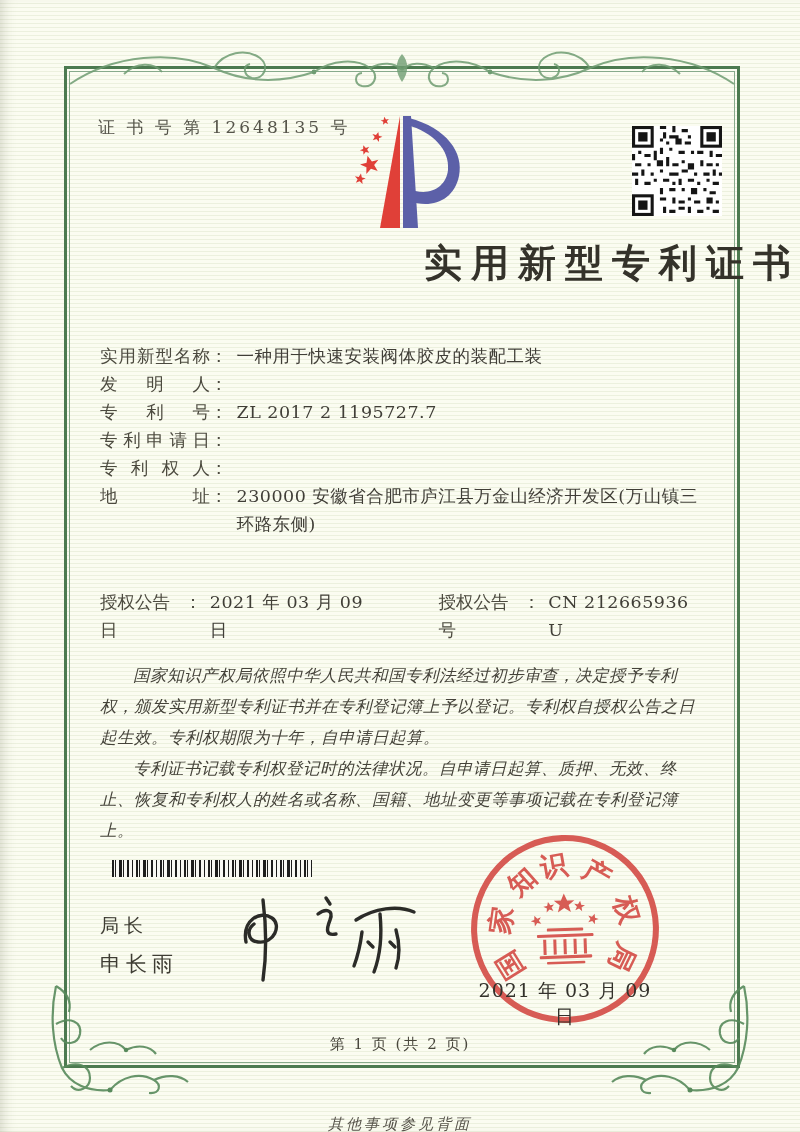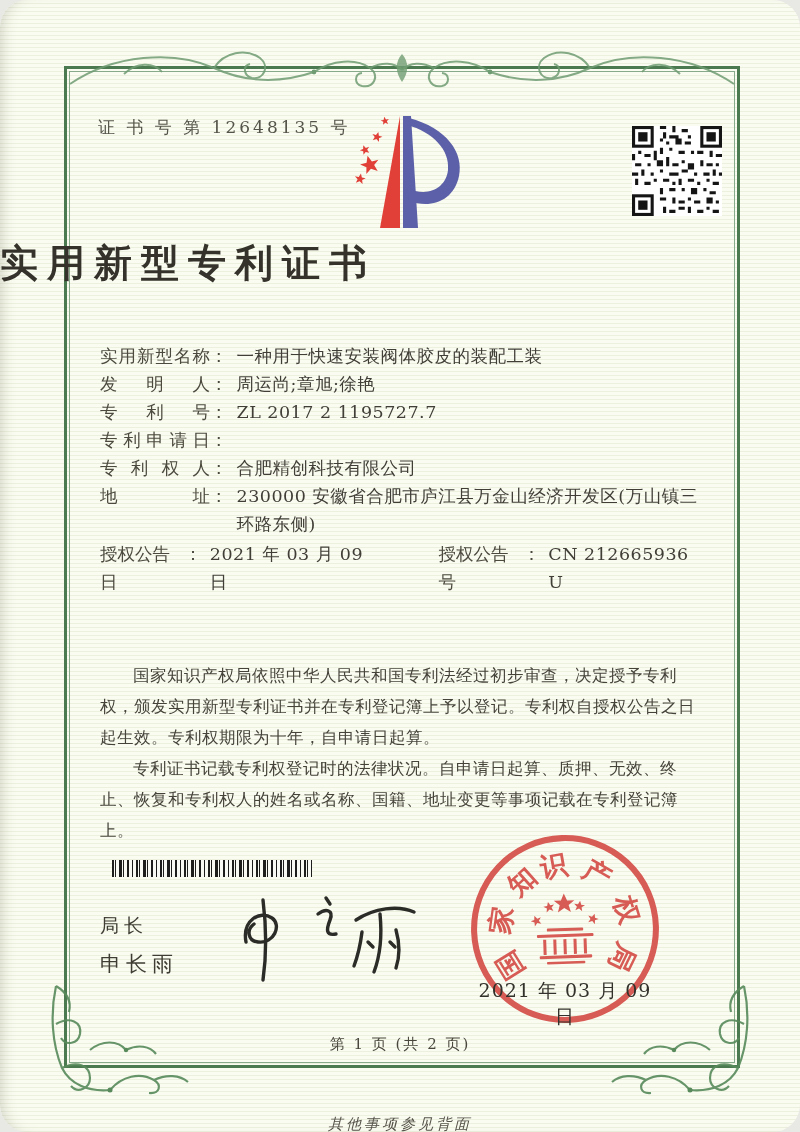--- a/index.html
+++ b/index.html
@@ -7,54 +7,53 @@
   .page {
     position:relative; width:800px; height:1132px; margin:0 auto;
     background-color:#fbfcf1;
     background-image:repeating-linear-gradient(0deg,
       rgba(163,184,129,0.17) 0px, rgba(163,184,129,0.17) 1px,
       transparent 1px, transparent 4px);
     overflow:hidden;
     font-family:"DejaVu Serif","Liberation Serif",serif;
     color:#3c3a31;
     box-shadow:inset 10px 0 14px -8px rgba(90,90,70,0.25);
-    border-radius:27px;
   }
   .frame {
     position:absolute; left:64px; top:66px; width:676px; height:1002px;
     border:3px solid #4c7a50;
   }
   .frame-inner { position:absolute; inset:2px; border:1px solid #87aa8b; }
   .ornament { position:absolute; pointer-events:none; }
   .cert-number {
     position:absolute; left:98px; top:116px;
     font-size:17px; letter-spacing:3px; color:#55544a;
   }
   .logo { position:absolute; left:333px; top:108px; width:138px; height:130px; }
   .qr { position:absolute; left:632px; top:126px; width:90px; height:90px; }
   .title {
-    position:absolute; left:0; right:0; top:238px; text-align:left;
+    position:absolute; left:0; right:0; top:238px; text-align:right;
     font-size:38px; font-weight:bold; letter-spacing:9px; color:#34322a;
   }
   .fields { position:absolute; left:100px; top:342px; width:604px; }
   .frow { display:flex; align-items:flex-start; 
     font-size:17.5px; line-height:28px; }
   .flabel { width:110px; flex:0 0 110px; text-align:justify;
     text-align-last:justify; color:#4c4a3f; }
   .fcolon { flex:0 0 auto; margin-right:9px; color:#4c4a3f; }
   .fvalue { flex:1; color:#403e37; letter-spacing:0.5px; max-width:486px; }
   .grant-row { display:flex; font-size:17.5px; line-height:28px; margin-top:2px; }
-  .grant-pair { display:flex; }
+  .grant-pair { display:flex;margin-top:48px; }
   .grant-pair.second { margin-left:58px; }
   .glabel { color:#4c4a3f; }
   .gvalue { color:#403e37; margin-left:8px; letter-spacing:0.5px; }
   .paragraphs { position:absolute; left:100px; top:660px; width:606px; }
   .paragraphs p {
     font-size:16.5px; line-height:31px; text-indent:2em;
-    color:#45433a; letter-spacing:0.5px;
+    font-style:italic; color:#45433a; letter-spacing:0.5px;
   }
   .barcode {
     position:absolute; left:112px; top:860px; width:200px; height:17px;
     background:repeating-linear-gradient(90deg,
       #1d1d1d 0 2px, #f8f8f4 2px 3px, #1d1d1d 3px 4px, #f8f8f4 4px 7px,
       #1d1d1d 7px 10px, #f8f8f4 10px 11px, #1d1d1d 11px 12px, #f8f8f4 12px 15px,
       #1d1d1d 15px 17px, #f8f8f4 17px 20px, #1d1d1d 20px 21px, #f8f8f4 21px 24px);
   }
   .sig-title { position:absolute; left:100px; top:913px; font-size:19px;
     letter-spacing:5px; color:#3e3c33; }
@@ -167,35 +166,33 @@
 
   <div class="fields">
     <div class="frow">
       <span class="flabel">实用新型名称</span>
       <span class="fcolon">：</span>
       <span class="fvalue">一种用于快速安装阀体胶皮的装配工装</span>
     </div>
     <div class="frow">
       <span class="flabel">发明人</span>
       <span class="fcolon">：</span>
-      <span class="fvalue">周运尚;章旭;徐艳</span>
     </div>
     <div class="frow">
       <span class="flabel">专利号</span>
       <span class="fcolon">：</span>
       <span class="fvalue">ZL 2017 2 1195727.7</span>
     </div>
     <div class="frow">
       <span class="flabel">专利申请日</span>
       <span class="fcolon">：</span>
     </div>
     <div class="frow">
       <span class="flabel">专利权人</span>
       <span class="fcolon">：</span>
-      <span class="fvalue">合肥精创科技有限公司</span>
     </div>
     <div class="frow">
       <span class="flabel">地址</span>
       <span class="fcolon">：</span>
       <span class="fvalue">230000 安徽省合肥市庐江县万金山经济开发区(万山镇三环路东侧)</span>
     </div>
     <div class="grant-row">
       <span class="grant-pair">
         <span class="glabel">授权公告日</span>
         <span class="glabel">：</span>

